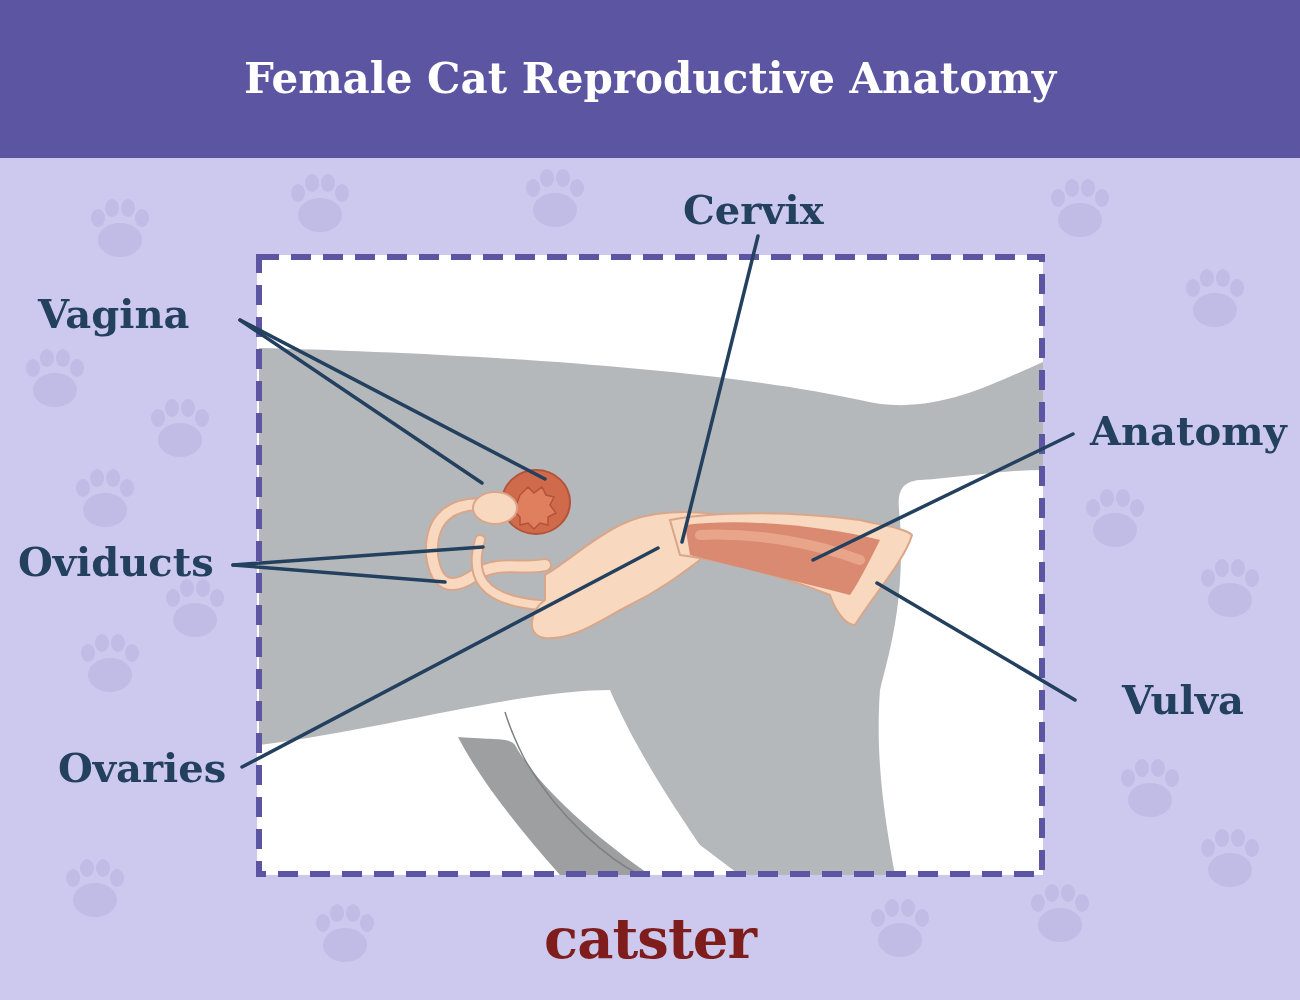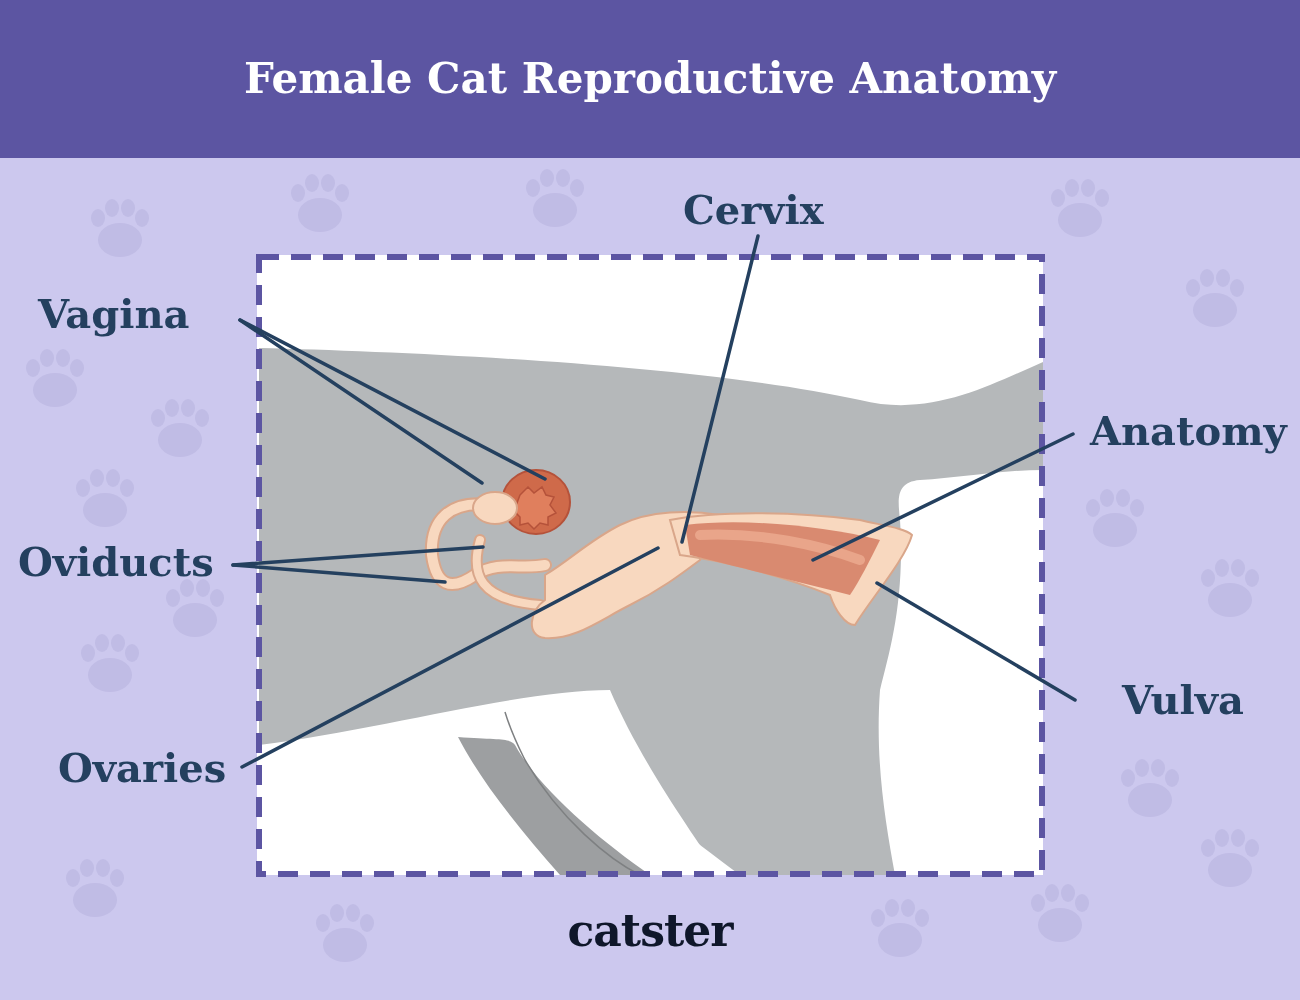--- a/index.html
+++ b/index.html
@@ -3,21 +3,21 @@
 <meta charset="utf-8">
 <style>
   html,body{margin:0;padding:0;}
   body{width:1300px;height:1000px;background:#ccc8ee;position:relative;overflow:hidden;font-family:"DejaVu Serif",serif;}
   .header{position:absolute;left:0;top:0;width:1300px;height:158px;background:#5c55a2;}
   .title{position:absolute;left:0;top:0;width:1300px;height:158px;line-height:158px;text-align:center;color:#fff;font-family:"DejaVu Serif",serif;font-weight:bold;font-size:42px;letter-spacing:0px;}
   .paws{position:absolute;left:0;top:0;}
   .frame{position:absolute;left:257px;top:255px;width:786px;height:620px;background:#fff;}
   .illus{position:absolute;left:0;top:0;}
   .label{position:absolute;color:#24405f;font-family:"DejaVu Serif",serif;font-weight:bold;font-size:40px;line-height:44px;white-space:nowrap;}
-  .logo{position:absolute;left:0;top:905px;width:1300px;text-align:center;color:#0f172a;font-family:"DejaVu Serif",serif;font-weight:bold;font-size:44px;letter-spacing:-1px;}
+  .logo{position:absolute;left:0;top:905px;width:1300px;text-align:center;color:#7f1d1d;font-family:"DejaVu Serif",serif;font-weight:bold;font-size:56px;letter-spacing:-1px;}
 </style>
 </head>
 <body>
 
 <svg class="paws" width="1300" height="1000" viewBox="0 0 1300 1000">
   <defs>
     <g id="paw" fill="#c0bce5">
       <ellipse cx="0" cy="10" rx="22" ry="17"></ellipse>
       <ellipse cx="-22" cy="-12" rx="7" ry="9"></ellipse>
       <ellipse cx="-8" cy="-22" rx="7" ry="9"></ellipse>

